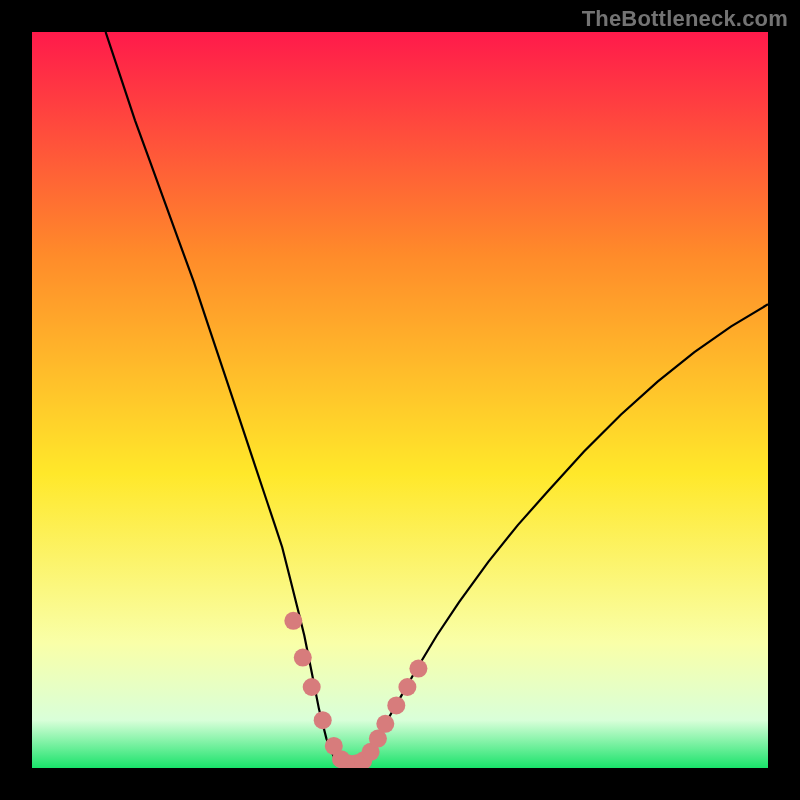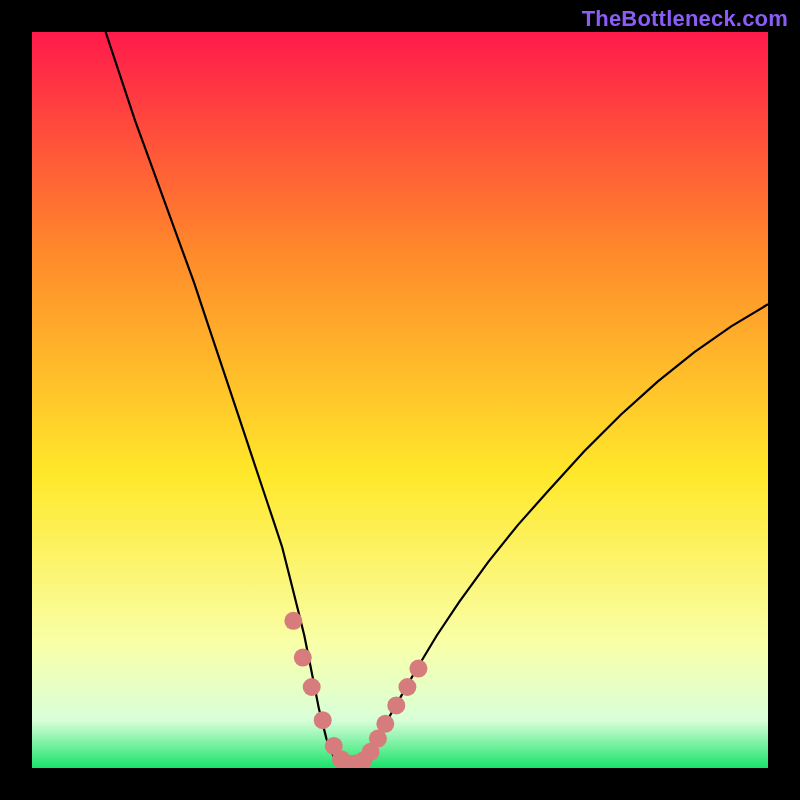--- a/index.html
+++ b/index.html
@@ -14,21 +14,21 @@
   .frame {
     position: absolute;
     left: 0; top: 0;
     width: 800px; height: 800px;
     background: #000;
   }
   .watermark {
     position: absolute;
     top: 6px;
     right: 12px;
-    color: #8b5cf6;
+    color: #737373;
     font-size: 22px;
     font-weight: 600;
     letter-spacing: 0.2px;
   }
   .plot {
     position: absolute;
     left: 32px;
     top: 32px;
     width: 736px;
     height: 736px;

